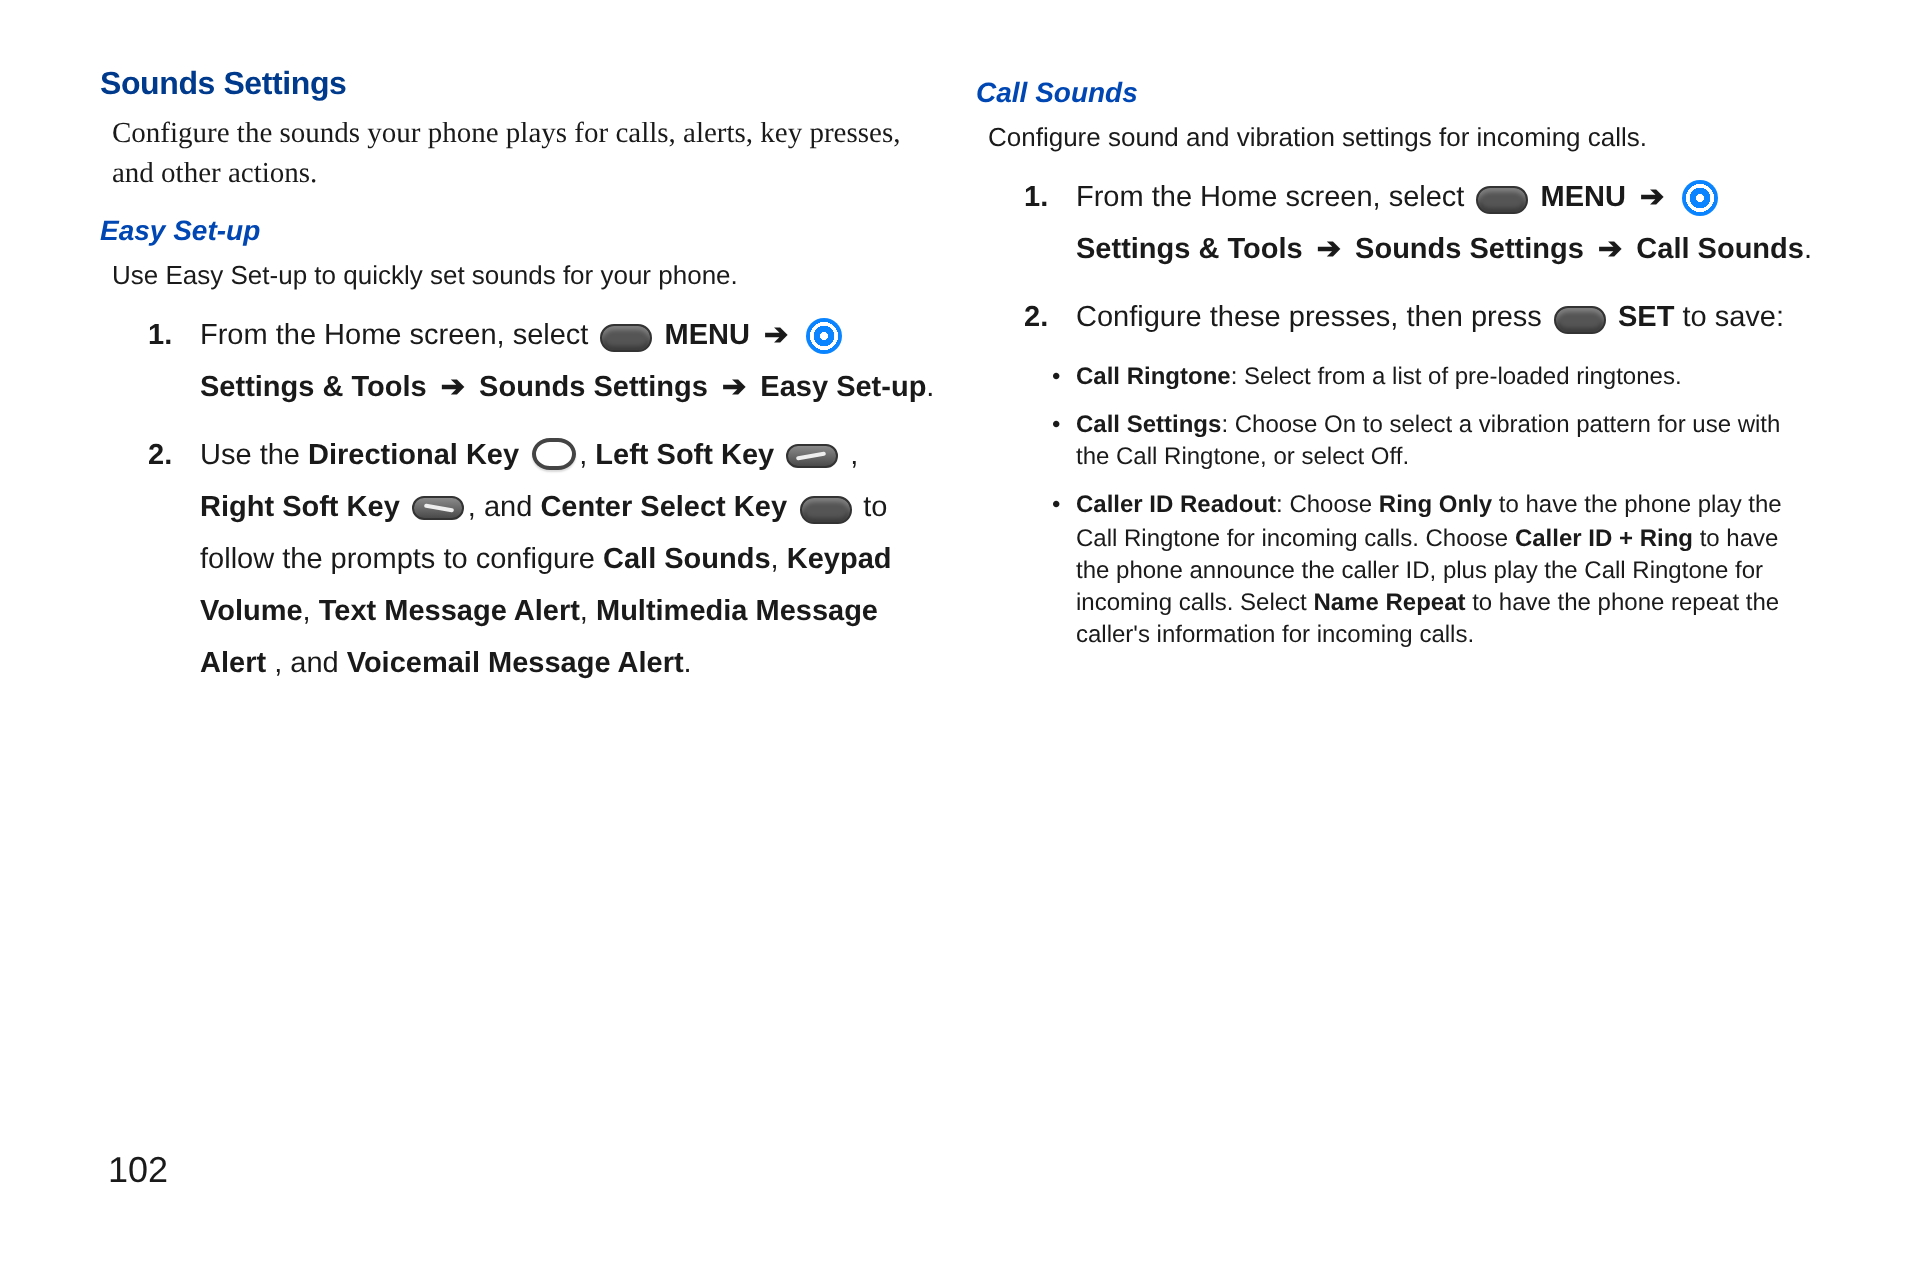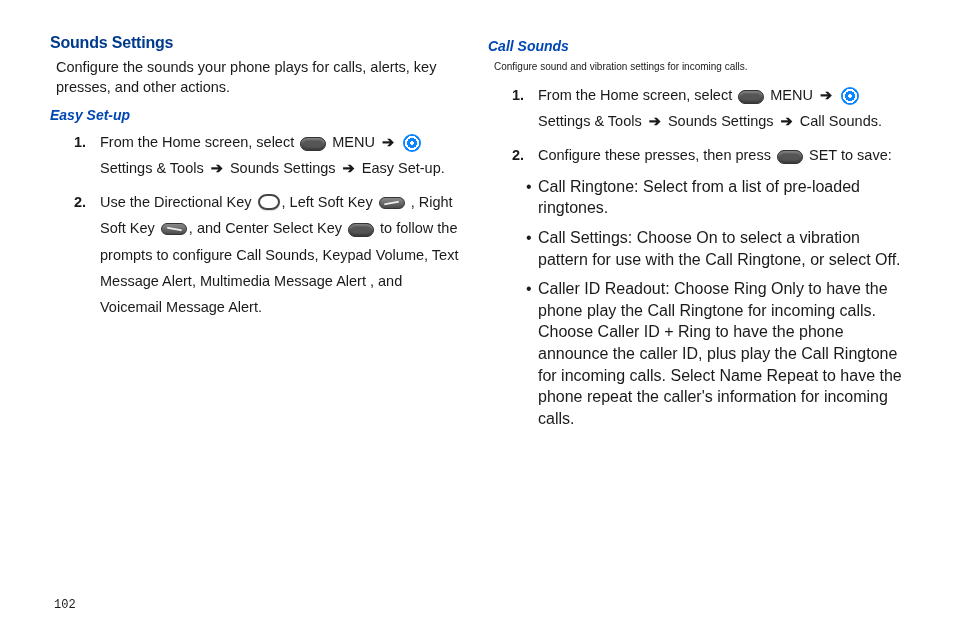--- a/index.html
+++ b/index.html
@@ -26,30 +26,31 @@
     font-size: 16px;
     margin-bottom: 6px;
     font-stretch: condensed;
     letter-spacing: -0.2px;
   }
   .intro {
     font-size: 14.5px;
     line-height: 1.35;
     margin: 0 0 10px 6px;
     font-stretch: condensed;
+    font-family: Liberation Serif, serif;
   }
   .sub-title {
     color: #0047b3;
     font-style: italic;
     font-weight: 700;
     font-size: 14px;
     margin: 4px 0 6px 0;
   }
   .sub-intro {
-    font-size: 10px;
+    font-size: 13px;
     line-height: 1.35;
     margin: 0 0 8px 6px;
     font-stretch: condensed;
   }
   ol.steps {
     list-style: none;
     margin-left: 24px;
   }
   ol.steps > li {
     position: relative;
@@ -58,46 +59,45 @@
     line-height: 1.8;
     margin-bottom: 8px;
     font-stretch: condensed;
   }
   ol.steps > li .num {
     position: absolute;
     left: 0;
     top: 0;
     font-weight: 700;
   }
-  .b { font-weight: 400; }
+  .b { font-weight: 700; }
   ul.bullets {
     list-style: none;
     margin-left: 38px;
     margin-top: 6px;
   }
   ul.bullets > li {
     position: relative;
     padding-left: 12px;
-    font-size: 16px;
+    font-size: 12px;
     line-height: 1.35;
     margin-bottom: 8px;
     font-stretch: condensed;
   }
   ul.bullets > li::before {
     content: "•";
     position: absolute;
     left: 0;
     top: 0;
   }
   .page-num {
     position: absolute;
     left: 54px;
-    bottom: 24px;
-    font-size: 12px;
-    font-family: Liberation Mono, monospace;
+    bottom: 40px;
+    font-size: 18px;
   }
   
   .ico {
     display: inline-block;
     vertical-align: -4px;
     margin: 0 2px;
   }
   .ico-pill {
     width: 26px; height: 14px;
     border-radius: 7px;
@@ -153,20 +153,21 @@
 </head>
 <body>
 
 <div class="columns">
 
   <div class="col">
     <div class="section-title">Sounds Settings</div>
     <div class="intro">Configure the sounds your phone plays for calls, alerts, key presses, and other actions.</div>
 
     <div class="sub-title">Easy Set-up</div>
+    <div class="sub-intro">Use Easy Set-up to quickly set sounds for your phone.</div>
 
     <ol class="steps">
       <li>
         <span class="num">1.</span>
         <span>From the Home screen, select </span>
         <span class="ico ico-pill"></span>
         <span class="b">MENU</span>
         <span class="arrow">➔</span>
         <span class="ico ico-target"></span>
         <br>

